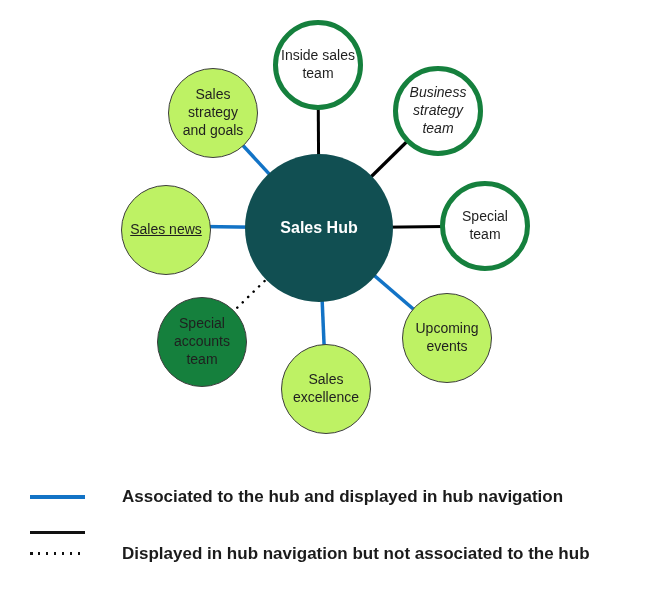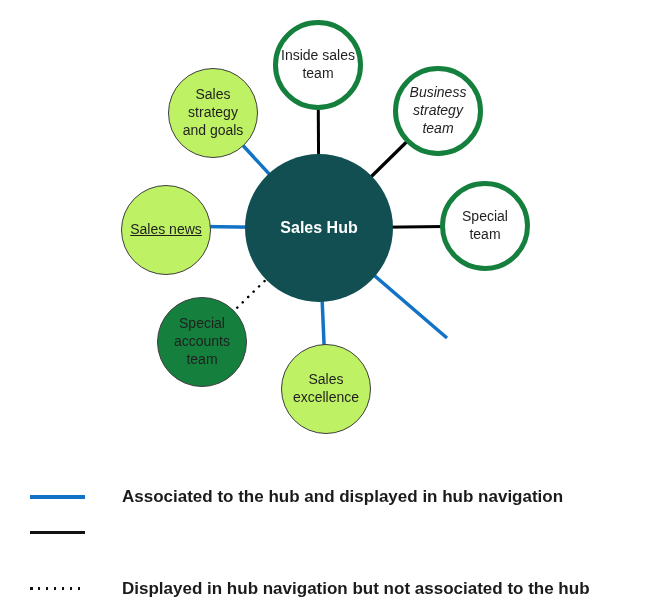--- a/index.html
+++ b/index.html
@@ -55,20 +55,22 @@
   <div class="node white" style="left:273px;top:20px;width:90px;height:90px;">Inside sales
 team</div>
 
   <div class="node white" style="left:393px;top:66px;width:90px;height:90px;font-style:italic;">Business
 strategy
 team</div>
 
   <div class="node white" style="left:440px;top:181px;width:90px;height:90px;">Special
 team</div>
 
+  <div class="node teal" style="left:402px;top:293px;width:90px;height:90px;">Upcoming
+events</div>
 
   <div class="node teal" style="left:281px;top:344px;width:90px;height:90px;">Sales
 excellence</div>
 
   <div class="node light" style="left:157px;top:297px;width:90px;height:90px;">Special
 accounts
 team</div>
 
   <div class="node teal" style="left:121px;top:185px;width:90px;height:90px;text-decoration:underline;">Sales news</div>
 
@@ -84,18 +86,18 @@
 
   <div class="legend-row" style="top:25px;">
     <div class="legend-swatch swatch-blue"></div>
     <div class="legend-label">Associated to the hub and displayed in hub navigation</div>
   </div>
 
   <div class="legend-row" style="top:61px;">
     <div class="legend-swatch swatch-black"></div>
   </div>
 
-  <div class="legend-row" style="top:117px;">
+  <div class="legend-row" style="top:82px;">
     <div class="legend-swatch swatch-dotted"></div>
     <div class="legend-label">Displayed in hub navigation but not associated to the hub</div>
   </div>
 
 </div>
 
 </body></html>

